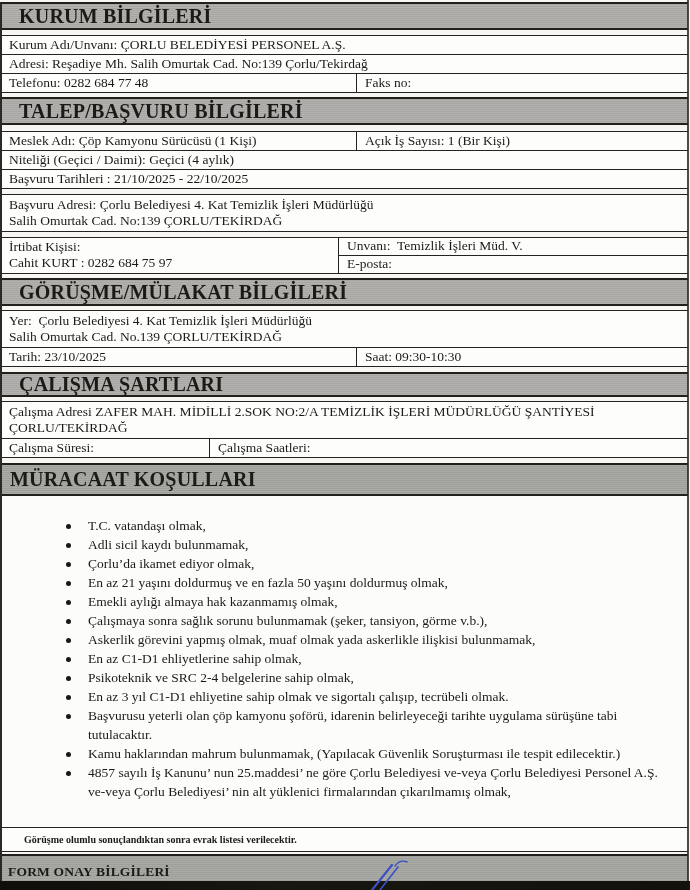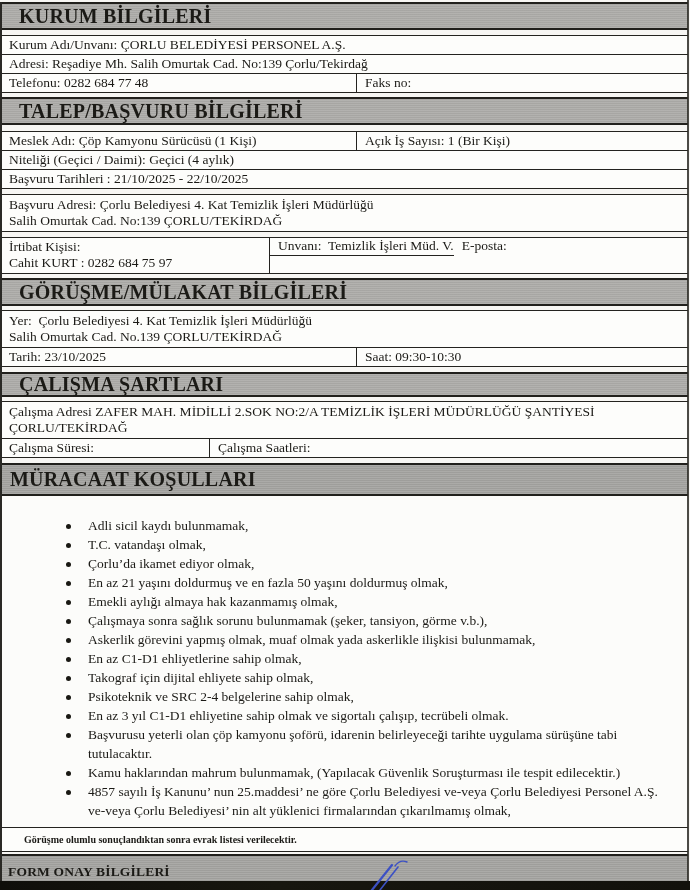--- a/index.html
+++ b/index.html
@@ -42,24 +42,24 @@
   .row.cols { display:flex; padding-left:0; }
   .c1 { width:355px; border-right:1.5px solid #24231f; padding-left:7px; }
   .c2 { flex:1; padding-left:8px; }
   .cell2 {
     border-bottom:1.5px solid #24231f; padding:2px 6px 3px 7px;
     font-size:13.5px; line-height:15.5px; overflow:hidden;
   }
   
   .split { display:flex; }
   .split-left {
-    width:268px; border-right:1.5px solid #24231f;
+    width:337px; border-right:1.5px solid #24231f;
     padding:1px 6px 2px 7px; font-size:13.5px; line-height:16px;
   }
-  .split-right { flex:1; display:flex; }
+  .split-right { flex:1; display:flex; flex-direction:column; }
   .split-right .sub {
     height:17.5px; line-height:16px; font-size:13.5px;
     padding-left:8px; border-bottom:1.5px solid #24231f;
   }
   .split-right .sub:last-child { border-bottom:none; }
   .split-block { border-bottom:1.5px solid #24231f; background:#fdfdfb; }
   
   .bullets-cell { height:331px; background:#fcfcfa; padding-top:20px; overflow:hidden; }
   .bullets { list-style:none; padding-left:62px; padding-right:14px; }
   .bullet-item {
@@ -171,29 +171,28 @@
         <div class="c1" style="width:208px;"><span class="t">Çalışma Süresi:</span></div>
         <div class="c2"><span class="t">Çalışma Saatleri:</span></div>
       </div>
     </div>
 
     <div class="bar dark" style="margin-top:5px; height:33px; padding-left:8px;">
       <span class="t">MÜRACAAT KOŞULLARI</span>
     </div>
     <div class="bullets-cell">
       <ul class="bullets">
+          <li class="bullet-item"><span class="b-dot"></span><span class="b-text t">T.C. vatandaşı olmak,</span></li>
           <li class="bullet-item"><span class="b-dot"></span><span class="b-text t">Adli sicil kaydı bulunmamak,</span></li>
-          <li class="bullet-item"><span class="b-dot"></span><span class="b-text t">T.C. vatandaşı olmak,</span></li>
           <li class="bullet-item"><span class="b-dot"></span><span class="b-text t">Çorlu’da ikamet ediyor olmak,</span></li>
           <li class="bullet-item"><span class="b-dot"></span><span class="b-text t">En az 21 yaşını doldurmuş ve en fazla 50 yaşını doldurmuş olmak,</span></li>
           <li class="bullet-item"><span class="b-dot"></span><span class="b-text t">Emekli aylığı almaya hak kazanmamış olmak,</span></li>
           <li class="bullet-item"><span class="b-dot"></span><span class="b-text t">Çalışmaya sonra sağlık sorunu bulunmamak (şeker, tansiyon, görme v.b.),</span></li>
           <li class="bullet-item"><span class="b-dot"></span><span class="b-text t">Askerlik görevini yapmış olmak, muaf olmak yada askerlikle ilişkisi bulunmamak,</span></li>
           <li class="bullet-item"><span class="b-dot"></span><span class="b-text t">En az C1-D1 ehliyetlerine sahip olmak,</span></li>
-          <li class="bullet-item"><span class="b-dot"></span><span class="b-text t">Takograf için dijital ehliyete sahip olmak,</span></li>
           <li class="bullet-item"><span class="b-dot"></span><span class="b-text t">Psikoteknik ve SRC 2-4 belgelerine sahip olmak,</span></li>
           <li class="bullet-item"><span class="b-dot"></span><span class="b-text t">En az 3 yıl C1-D1 ehliyetine sahip olmak ve sigortalı çalışıp, tecrübeli olmak.</span></li>
           <li class="bullet-item"><span class="b-dot"></span><span class="b-text t">Başvurusu yeterli olan çöp kamyonu şoförü, idarenin belirleyeceği tarihte uygulama sürüşüne tabi tutulacaktır.</span></li>
           <li class="bullet-item"><span class="b-dot"></span><span class="b-text t">Kamu haklarından mahrum bulunmamak, (Yapılacak Güvenlik Soruşturması ile tespit edilecektir.)</span></li>
           <li class="bullet-item"><span class="b-dot"></span><span class="b-text t">4857 sayılı İş Kanunu’ nun 25.maddesi’ ne göre Çorlu Belediyesi ve-veya Çorlu Belediyesi Personel A.Ş. ve-veya Çorlu Belediyesi’ nin alt yüklenici firmalarından çıkarılmamış olmak,</span></li>
         </ul>
     </div>
 
     <div class="note-row">
       <span class="t">Görüşme olumlu sonuçlandıktan sonra evrak listesi verilecektir.</span>

